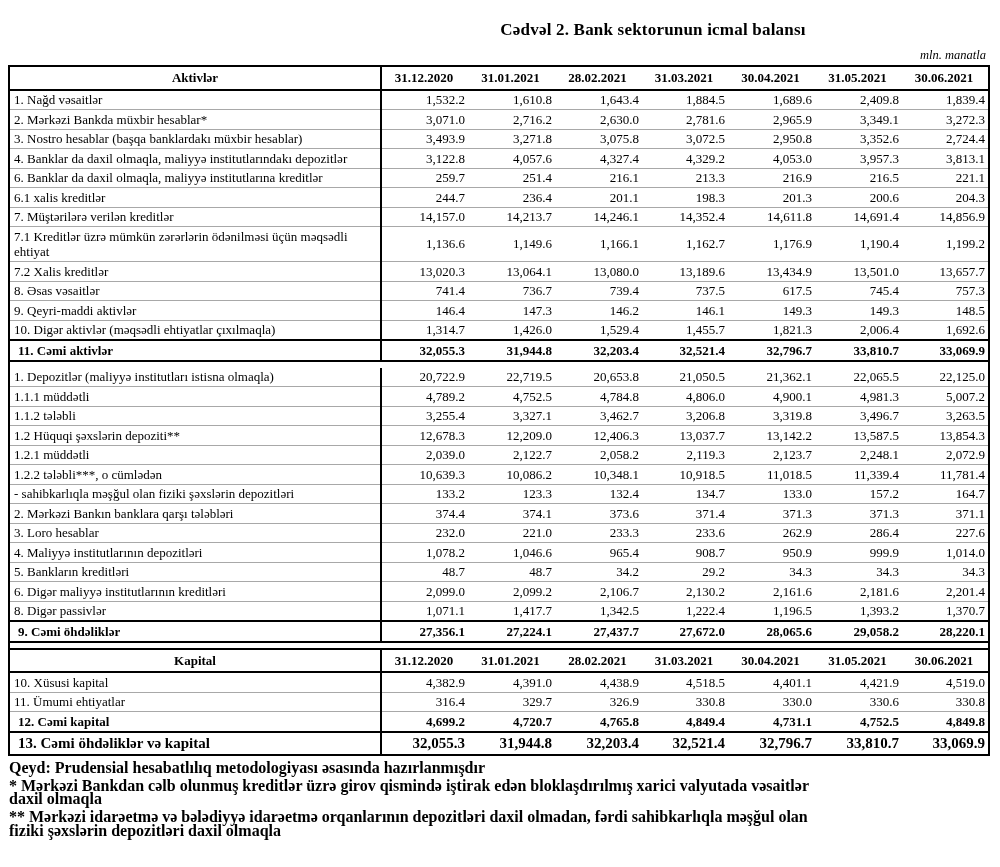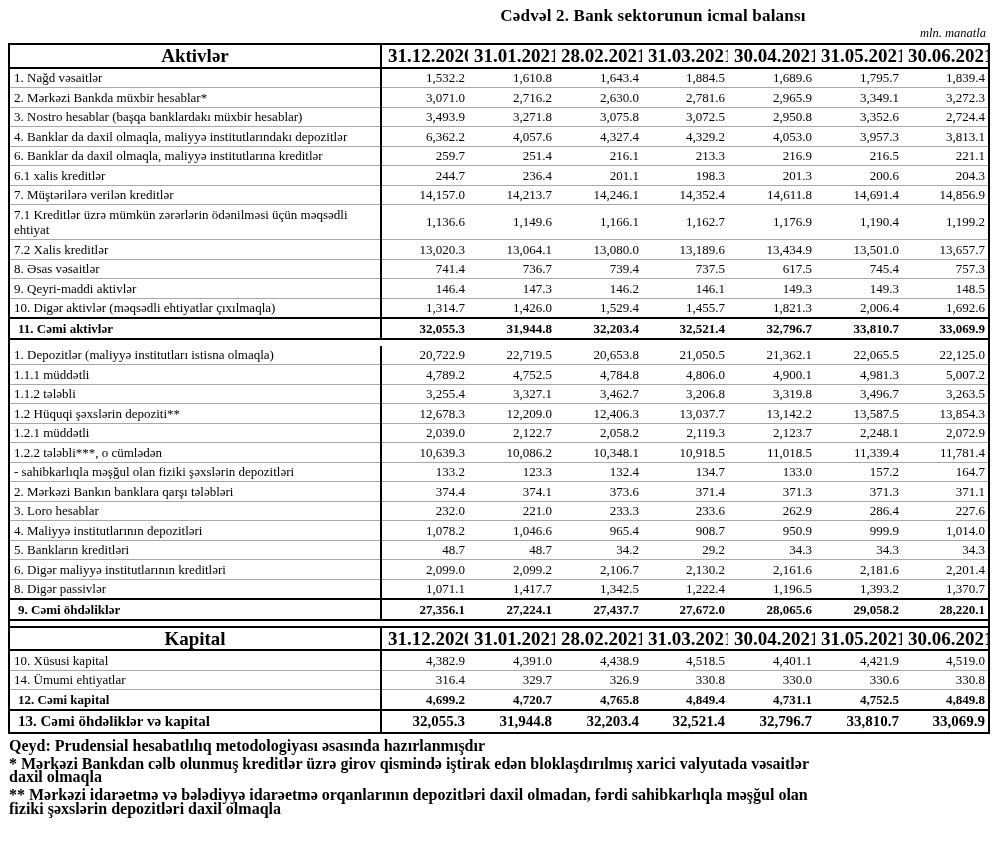--- a/index.html
+++ b/index.html
@@ -11,43 +11,43 @@
     color: #000;
     overflow: hidden;
   }
   .page { position: relative; width: 1000px; height: 867px; padding: 4px 12px 0 8px; }
 
   .title-wrap { width: 980px; text-align: center; }
   .doc-title {
     display: inline-block;
     transform: translateX(155px);
     font-size: 17px; font-weight: bold;
-    margin: 2px 0 0 0;
+    margin: 16px 0 0 0;
     letter-spacing: 0.2px;
   }
   .unit-label {
     width: 980px; text-align: right;
     font-style: italic; font-size: 12.5px;
-    margin: 0 0 2px 0; padding-right: 2px;
+    margin: 8px 0 2px 0; padding-right: 2px;
   }
 
   table.balance {
     width: 980px; table-layout: fixed;
     border-collapse: collapse;
     border: 2px solid #000;
   }
   table.balance td, table.balance th {
     font-size: 13px; line-height: 15.5px;
     padding: 1.5px 3px 1.5px 4px;
     border-bottom: 1px solid #a8a8a8;
     overflow: hidden;
   }
   th.lbl, td.lbl { border-right: 2px solid #000; text-align: left; white-space: nowrap; }
   td.num { text-align: right; padding-right: 17px; white-space: nowrap; }
-  tr.hdr th { border-top: 2px solid #000; border-bottom: 2px solid #000; font-weight: bold; font-size: 19px; padding: 3px 6px; }
+  tr.hdr th { border-top: 2px solid #000; border-bottom: 2px solid #000; font-weight: bold; font-size: 13px; padding: 3px 6px; }
   tr.hdr th.lbl { text-align: center; }
   tr.hdr th.colh { text-align: center; padding-right: 8px; }
   tr.total td { border-top: 2px solid #000; border-bottom: 2px solid #000; font-weight: bold; }
   tr.bold td { font-weight: bold; padding-left: 8px; }
   tr.big td { font-size: 15px; line-height: 18px; }
   td.ind1 { padding-left: 30px; }
   td.ind2 { padding-left: 44px; }
   td.wrap { white-space: normal; }
   tr.spacer td { height: 7px; border-bottom: none; padding: 0; }
 
@@ -85,21 +85,21 @@
           <th class="colh">31.05.2021</th>
           <th class="colh">30.06.2021</th>
         </tr>
         <tr>
           <td class="lbl">1. Nağd vəsaitlər</td>
           <td class="num">1,532.2</td>
           <td class="num">1,610.8</td>
           <td class="num">1,643.4</td>
           <td class="num">1,884.5</td>
           <td class="num">1,689.6</td>
-          <td class="num">1,795.7</td>
+          <td class="num">2,409.8</td>
           <td class="num">1,839.4</td>
         </tr>
         <tr>
           <td class="lbl">2. Mərkəzi Bankda müxbir hesablar*</td>
           <td class="num">3,071.0</td>
           <td class="num">2,716.2</td>
           <td class="num">2,630.0</td>
           <td class="num">2,781.6</td>
           <td class="num">2,965.9</td>
           <td class="num">3,349.1</td>
@@ -110,21 +110,21 @@
           <td class="num">3,493.9</td>
           <td class="num">3,271.8</td>
           <td class="num">3,075.8</td>
           <td class="num">3,072.5</td>
           <td class="num">2,950.8</td>
           <td class="num">3,352.6</td>
           <td class="num">2,724.4</td>
         </tr>
         <tr>
           <td class="lbl">4. Banklar da daxil olmaqla, maliyyə institutlarındakı depozitlər</td>
-          <td class="num">6,362.2</td>
+          <td class="num">3,122.8</td>
           <td class="num">4,057.6</td>
           <td class="num">4,327.4</td>
           <td class="num">4,329.2</td>
           <td class="num">4,053.0</td>
           <td class="num">3,957.3</td>
           <td class="num">3,813.1</td>
         </tr>
         <tr>
           <td class="lbl">6. Banklar da daxil olmaqla, maliyyə institutlarına kreditlər</td>
           <td class="num">259.7</td>
@@ -375,21 +375,21 @@
           <td class="lbl">10. Xüsusi kapital</td>
           <td class="num">4,382.9</td>
           <td class="num">4,391.0</td>
           <td class="num">4,438.9</td>
           <td class="num">4,518.5</td>
           <td class="num">4,401.1</td>
           <td class="num">4,421.9</td>
           <td class="num">4,519.0</td>
         </tr>
         <tr>
-          <td class="lbl">14. Ümumi ehtiyatlar</td>
+          <td class="lbl">11. Ümumi ehtiyatlar</td>
           <td class="num">316.4</td>
           <td class="num">329.7</td>
           <td class="num">326.9</td>
           <td class="num">330.8</td>
           <td class="num">330.0</td>
           <td class="num">330.6</td>
           <td class="num">330.8</td>
         </tr>
         <tr class="bold">
           <td class="lbl">12. Cəmi kapital</td>

